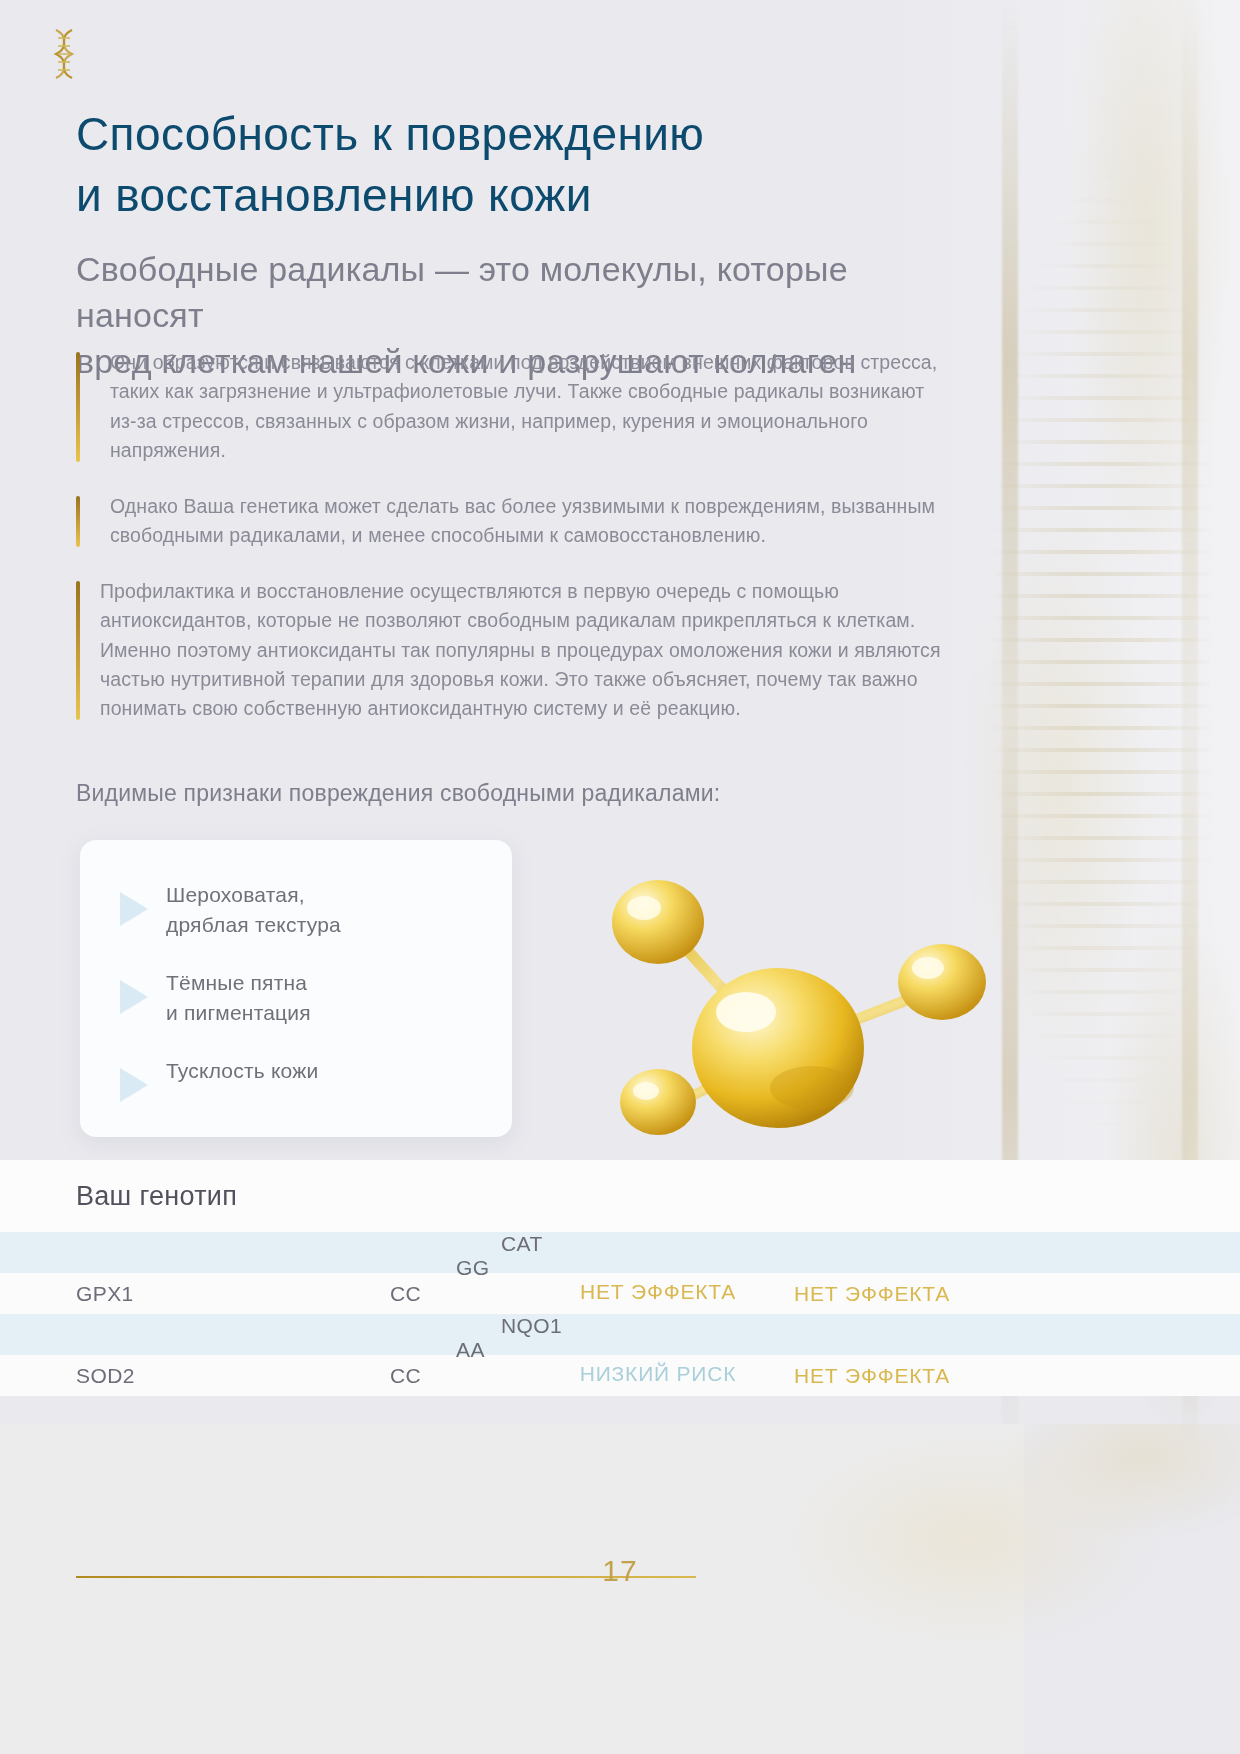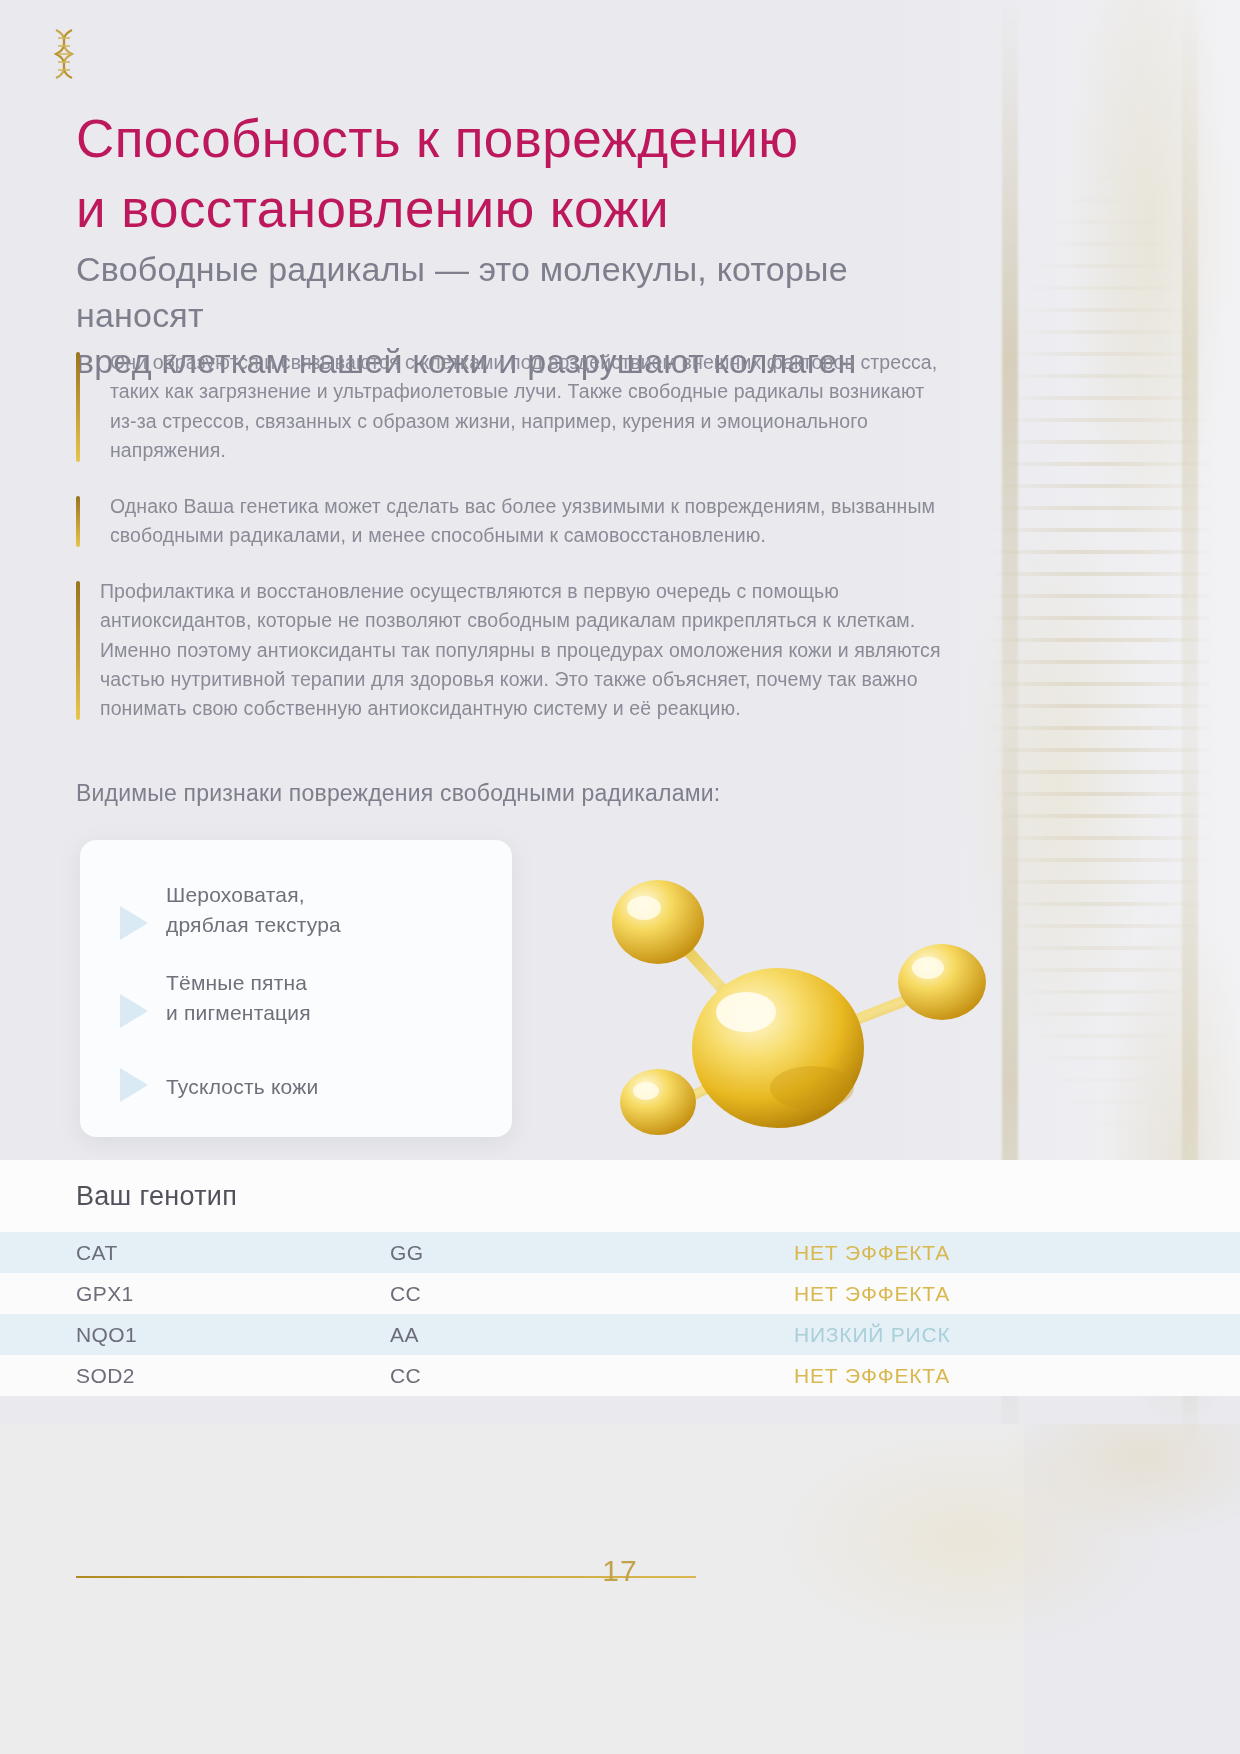--- a/index.html
+++ b/index.html
@@ -46,21 +46,21 @@
 
   
   .logo{
     position:absolute;left:42px;top:26px;width:44px;height:56px;
   }
   .logo svg{display:block;}
 
   
   .page-title{
     position:absolute;left:76px;top:104px;width:900px;
-    font-size:53px;line-height:1.33;font-weight:300;color:#be185d;
+    font-size:46px;line-height:1.33;font-weight:300;color:#0c4a6e;
     letter-spacing:.4px;
   }
   .lede{
     position:absolute;left:76px;top:247px;width:880px;
     font-size:34px;line-height:1.35;font-weight:300;color:#7e7e8c;
     letter-spacing:.2px;
   }
 
   .para-list{position:absolute;left:76px;top:348px;width:870px;}
   .para{
@@ -81,21 +81,21 @@
     font-size:23px;font-weight:300;color:#7e7e8c;letter-spacing:.2px;
   }
 
   
   .signs-card{
     position:absolute;left:80px;top:840px;width:432px;height:297px;
     background:#fbfcfd;border-radius:16px;
     box-shadow:0 6px 22px rgba(120,125,150,.13);
   }
   .sign-row{
-    position:absolute;left:40px;display:flex;align-items:flex-end;gap:18px;
+    position:absolute;left:40px;display:flex;align-items:flex-start;gap:18px;
   }
   .sign-row.r1{top:40px;}
   .sign-row.r2{top:128px;}
   .sign-row.r3{top:216px;}
   .tri{
     width:0;height:0;flex:none;margin-top:12px;
     border-top:17px solid transparent;border-bottom:17px solid transparent;
     border-left:28px solid #d9eaf5;
   }
   .sign-text{
@@ -108,21 +108,21 @@
 
   
   .table{
     position:absolute;left:0;top:1160px;width:1240px;
   }
   .trow{
     display:flex;align-items:center;height:41px;padding:0 0 0 76px;
     box-sizing:border-box;
   }
   .trow.head{height:72px;background:#fcfcfd;}
-  .trow.odd{background:#e4f0f6;}
+  .trow.odd{background:#e4f0f6;flex-direction:column;}
   .trow.even{background:#fbfbfc;}
   .c-gene{width:314px;flex:none;}
   .c-geno{width:404px;flex:none;}
   .c-res{flex:1;}
   .trow.head .c-gene,.trow.head .c-geno,.trow.head .c-res{
     font-size:27px;font-weight:300;color:#52525c;letter-spacing:.3px;
   }
   .trow .c-gene,.trow .c-geno{
     font-size:21px;font-weight:300;color:#6c6d78;letter-spacing:.4px;
   }

